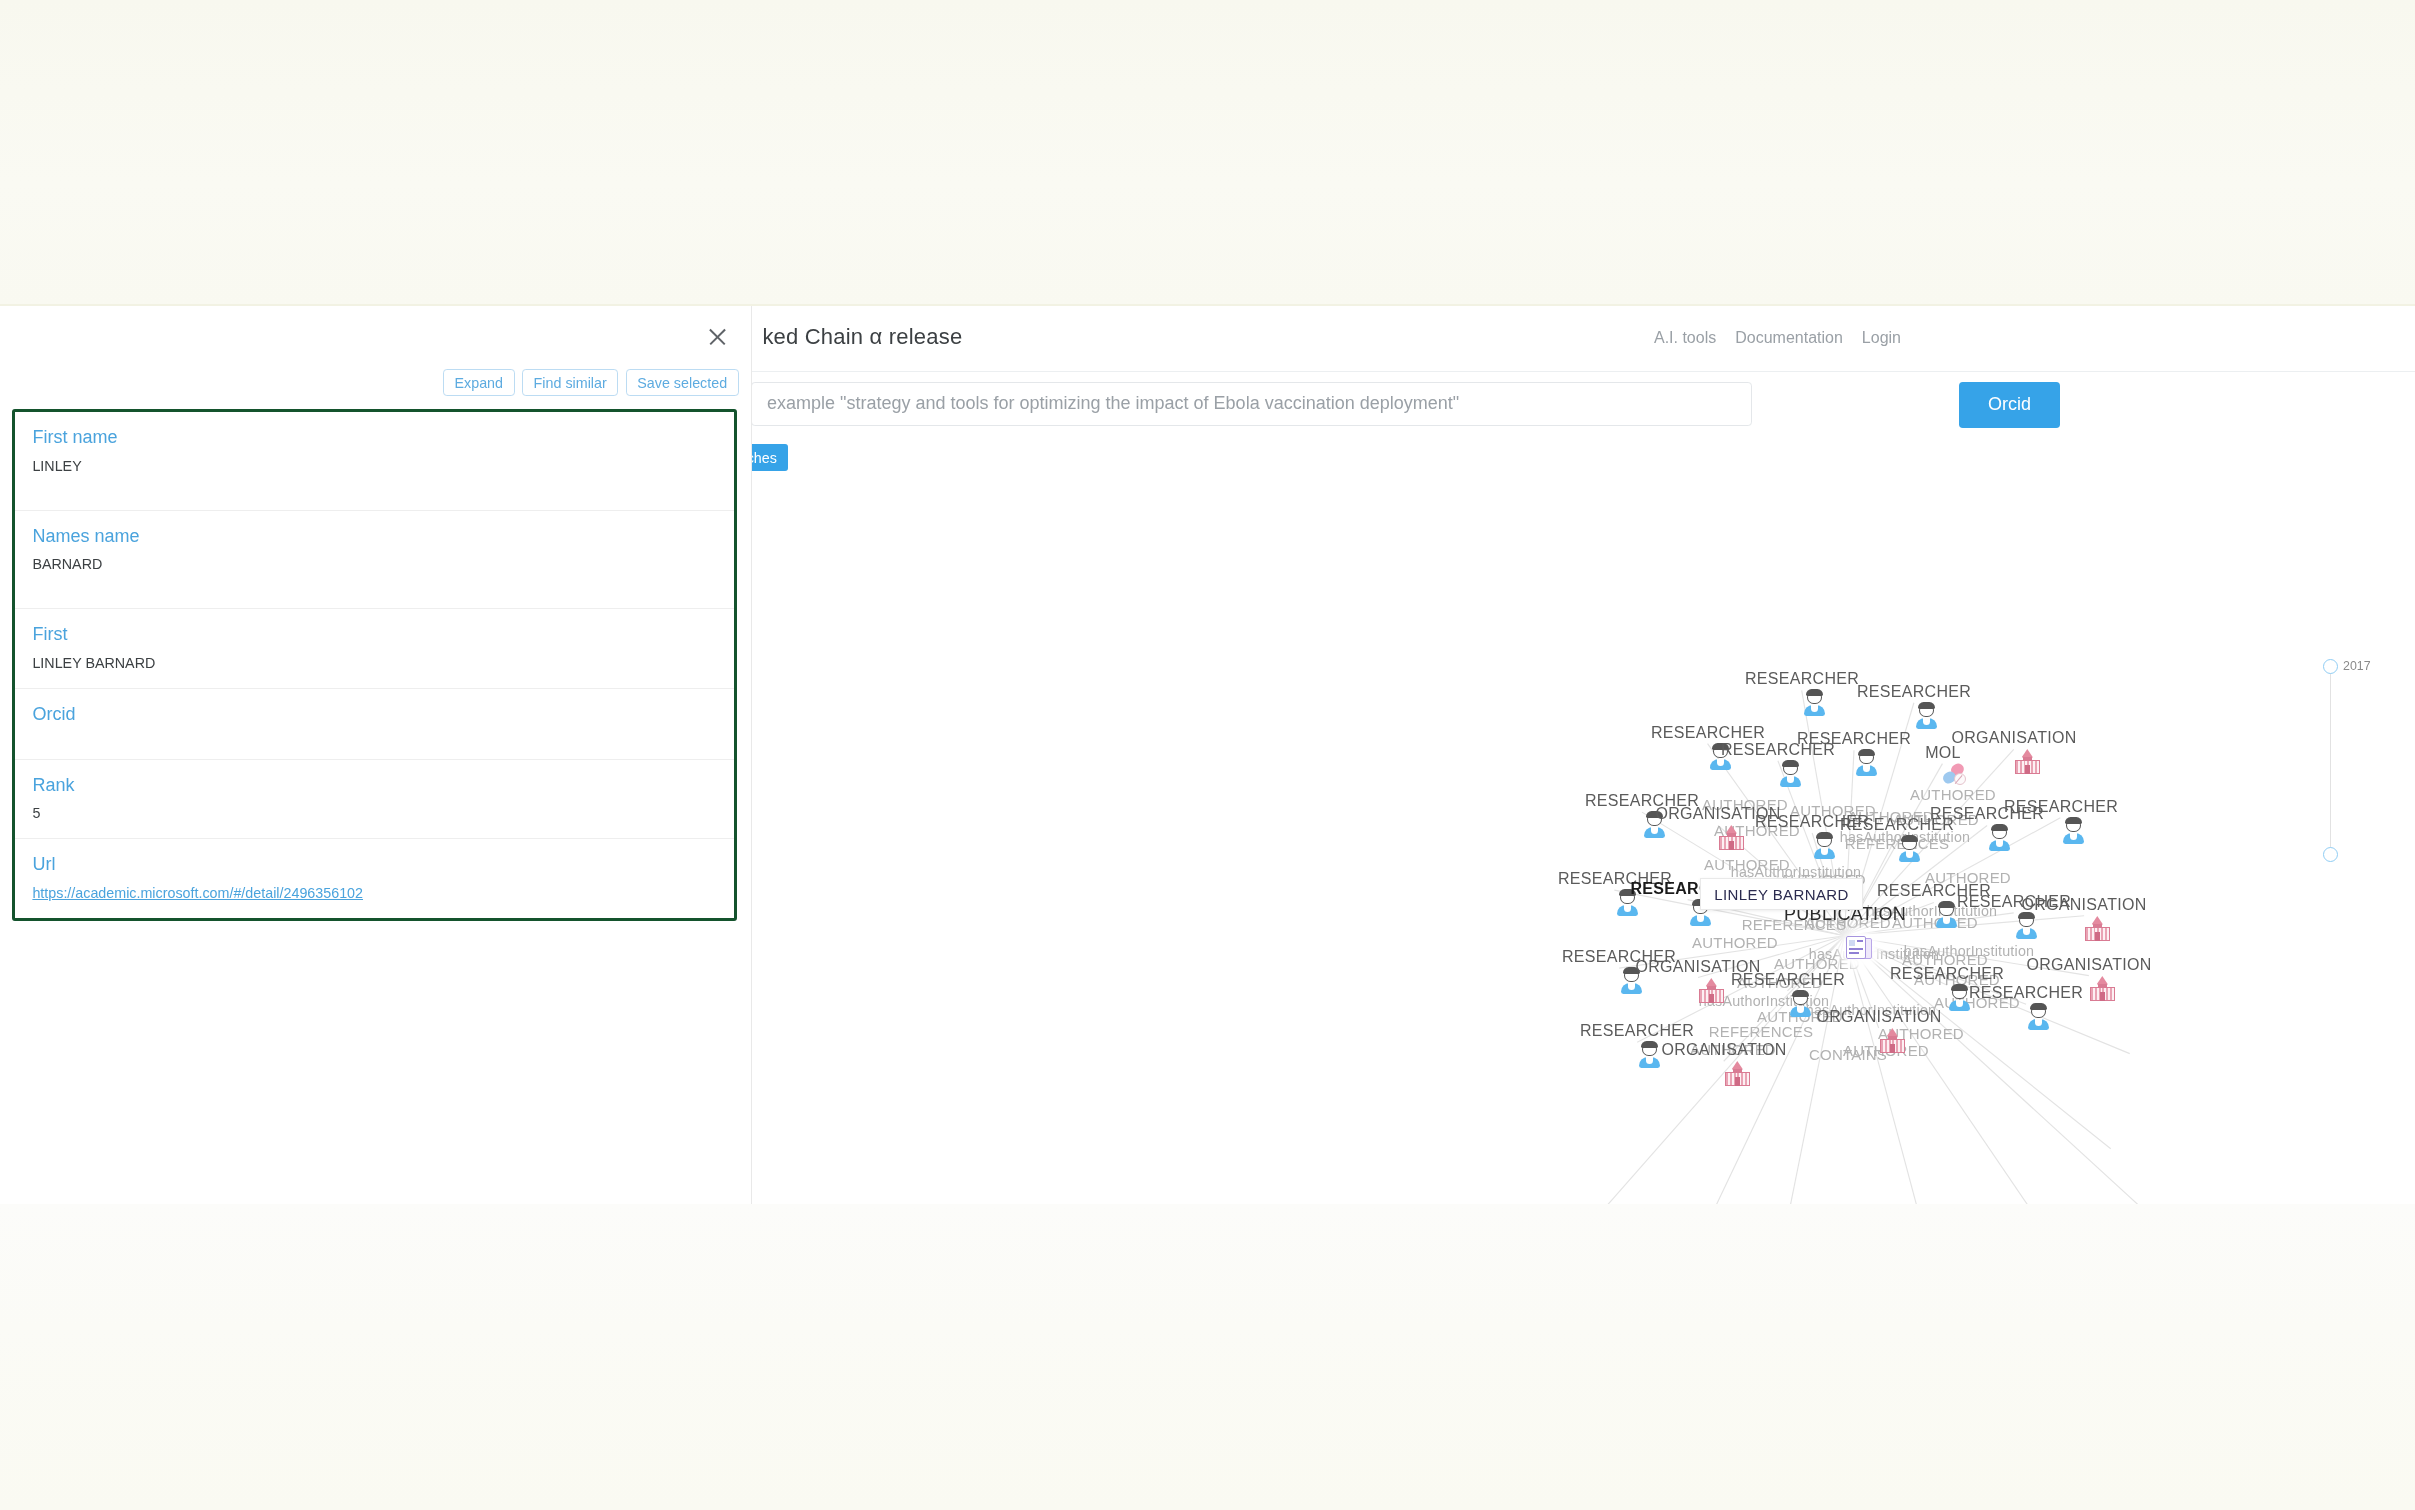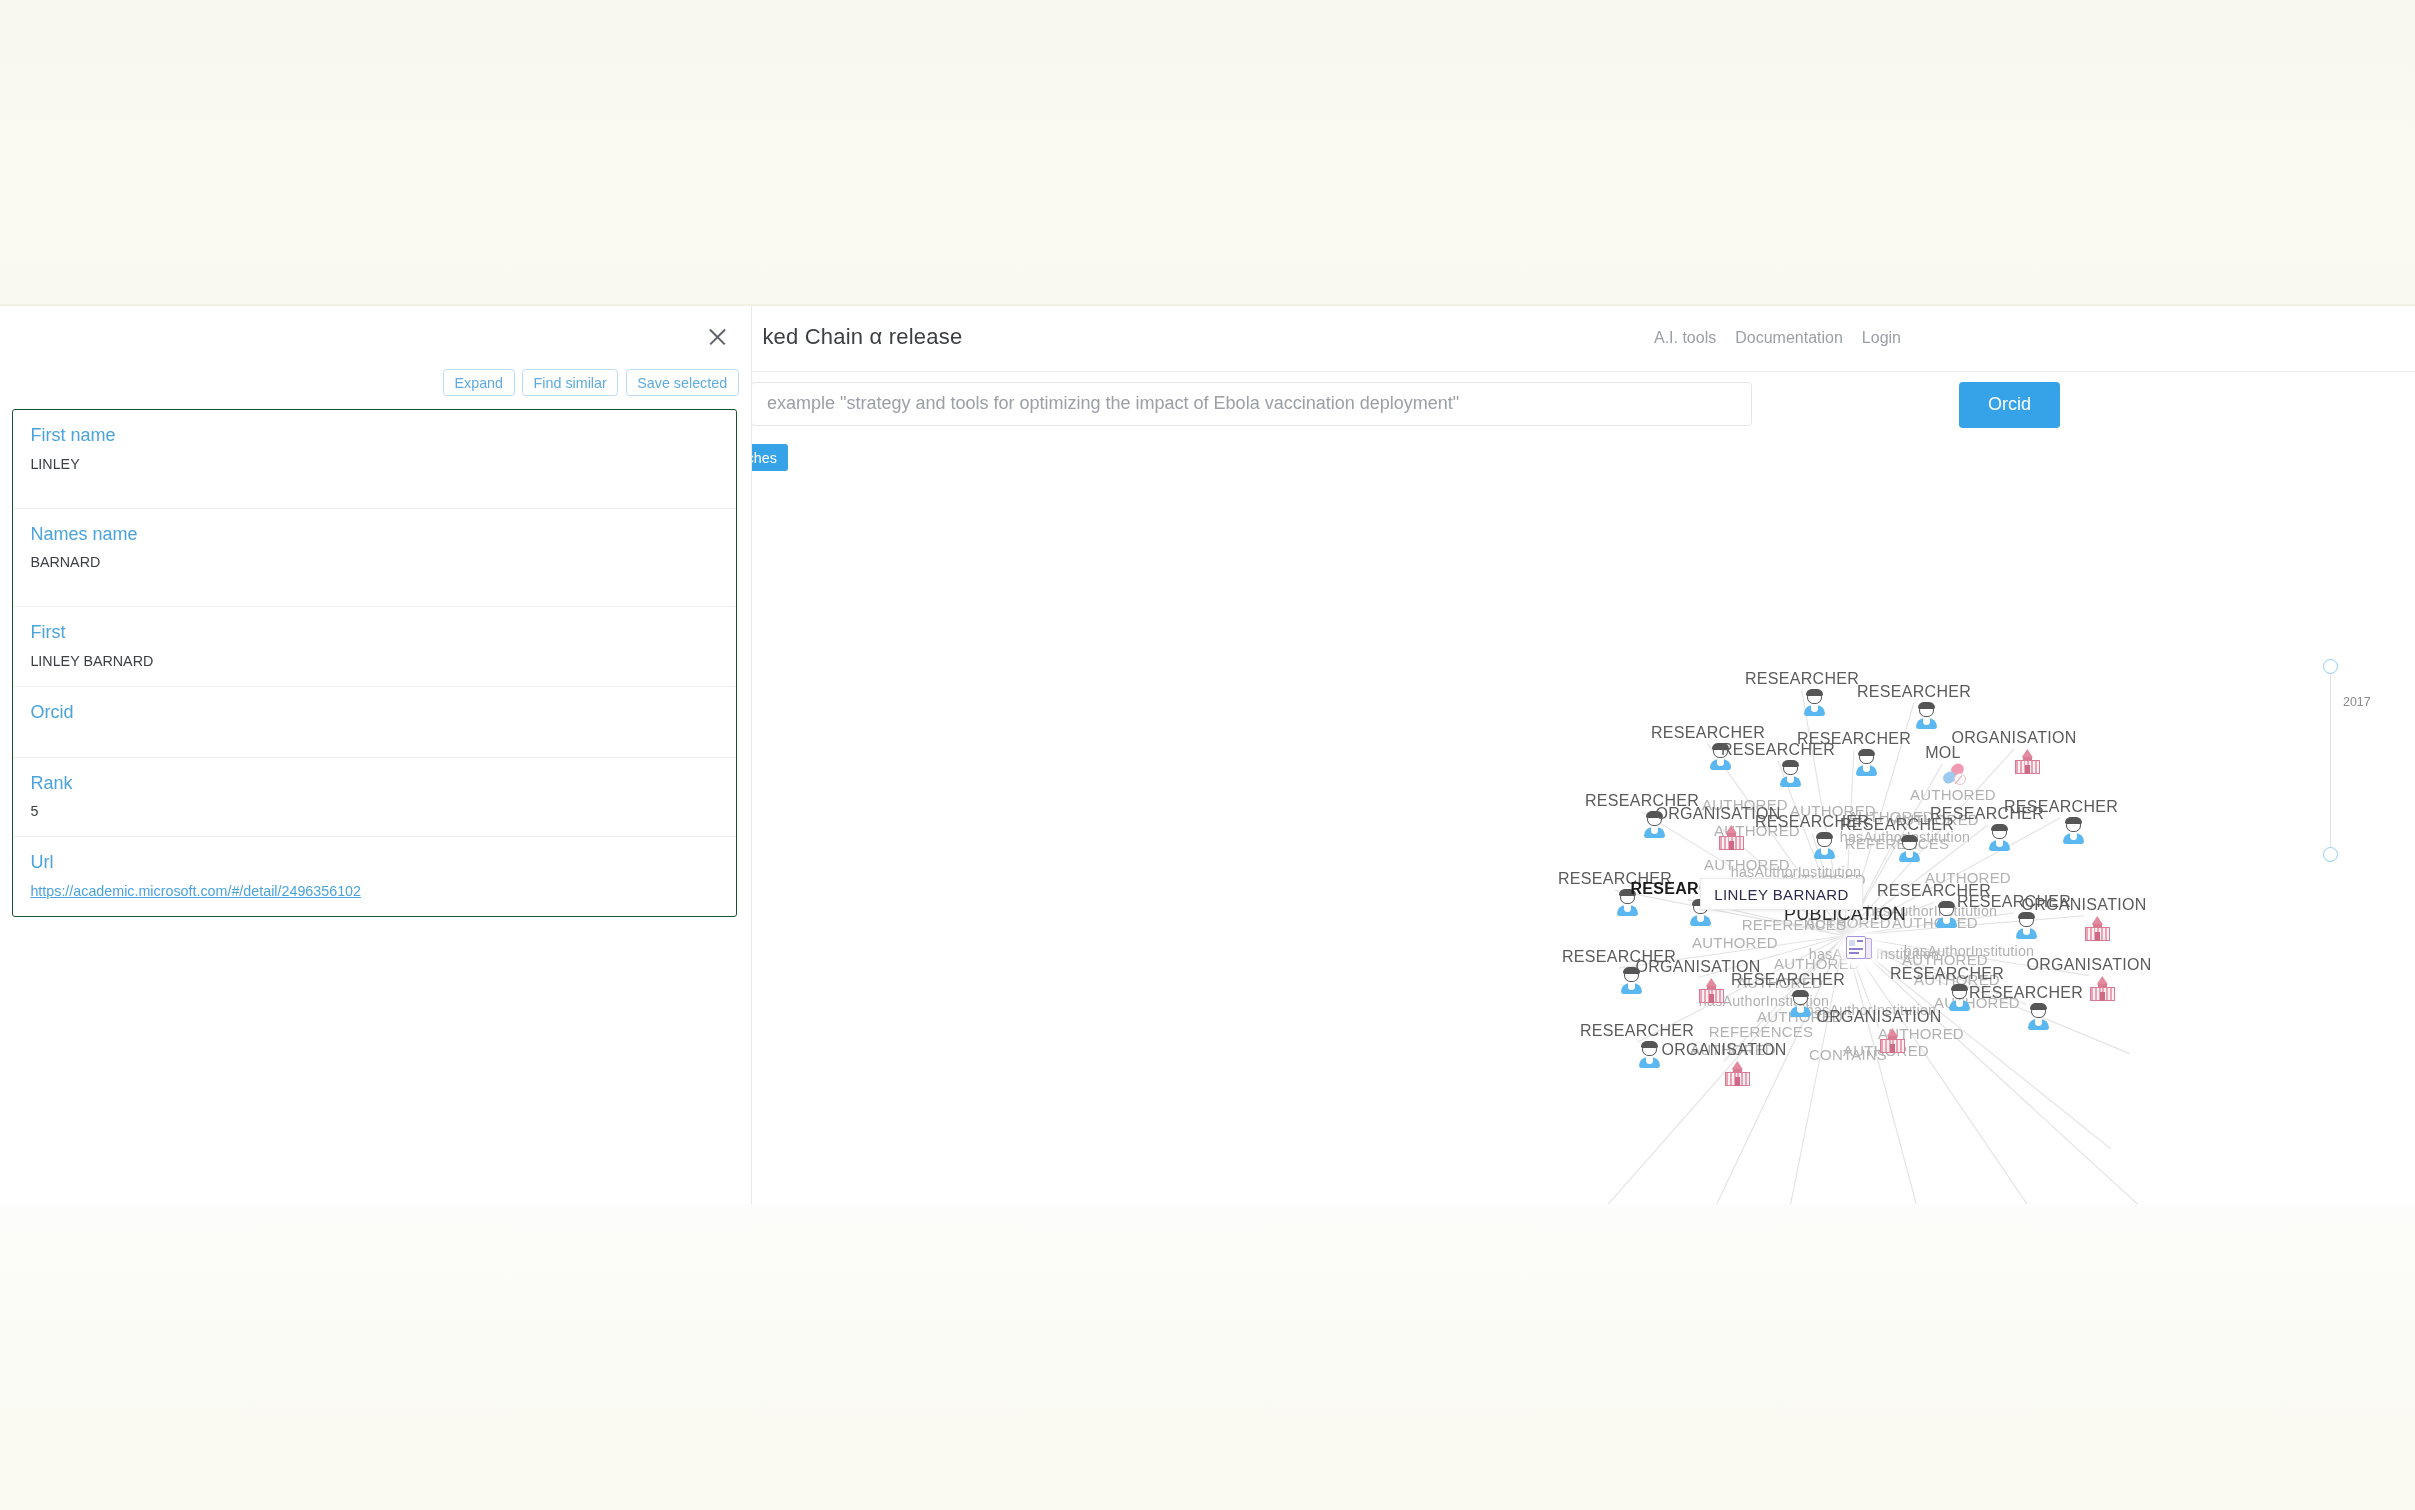--- a/index.html
+++ b/index.html
@@ -353,21 +353,20 @@
     cursor: pointer;
   }
   #year-slider .handle.top { top: 0px; }
   #year-slider .handle.bottom { top: 188px; }
   #year-slider .year-label {
     position: absolute;
     left: 22px; top: 0px;
     font-size: 12.4px;
     color: #8a8a8a;
     white-space: nowrap;
-    margin-top: 36px;
   }
 
   
   #detail-panel {
     position: absolute;
     left: 0; top: 306px;
     width: 751px;
     height: 898px;
     background: #ffffff;
     border-right: 1px solid #e9e9e9;
@@ -409,21 +408,21 @@
     font-size: 14.3px;
     font-family: "Liberation Sans", sans-serif;
     white-space: nowrap;
     cursor: pointer;
   }
 
   #detail-card {
     position: absolute;
     left: 12.4px; top: 103px;
     width: 725px;
-    border: 1px solid #14532d;
+    border: 3px solid #14532d;
     border-radius: 2.9px;
     background: #fff;
     box-sizing: border-box;
   }
   .detail-row {
     padding: 15px 17px 17px 17px;
     border-bottom: 1px solid #eeeeee;
   }
   .detail-row:last-child { border-bottom: none; }
   .detail-row.tall { padding-bottom: 36px; }

